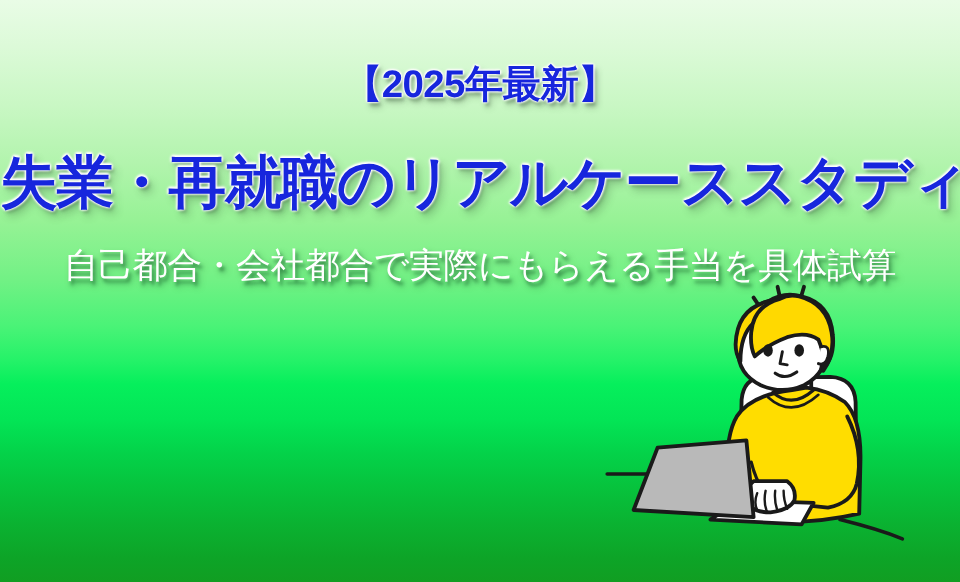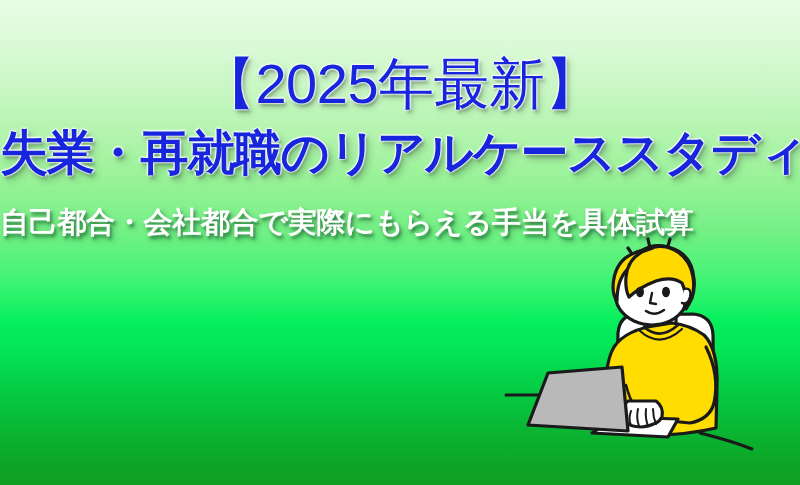--- a/index.html
+++ b/index.html
@@ -40,22 +40,22 @@
     width: 800px;
     text-align: center;
     z-index: 5;
   }
 
   .badge-title {
     position: absolute;
     top: 52px;
     left: 0;
     width: 800px;
-    font-size: 56px;
-    font-weight: normal;
+    font-size: 32px;
+    font-weight: bold;
     letter-spacing: -0.5px;
     color: #1726dd;
     line-height: 1.15;
     -webkit-text-stroke: 0px;
     text-shadow:
       0 0 2px #ffffff,
       1px 0 2px #ffffff,
       -1px 0 2px #ffffff,
       0 -1px 2px #ffffff,
       2px 3px 3px rgba(60,90,60,0.40),
@@ -81,23 +81,23 @@
       0 -1px 2px #ffffff,
       2px 3px 3px rgba(55,90,60,0.42),
       4px 5px 7px rgba(35,70,40,0.30);
     white-space: nowrap;
   }
 
   .sub-title {
     position: absolute;
     top: 204px;
     left: 0;
-    width: 688px;
+    width: 800px;
     font-size: 29px;
-    font-weight: bold;
+    font-weight: normal;
     letter-spacing: -0.3px;
     color: #ffffff;
     line-height: 1.25;
     text-shadow:
       2px 3px 3px rgba(20,90,40,0.55),
       3px 4px 6px rgba(10,70,30,0.35);
     white-space: nowrap;
   }
 
   

